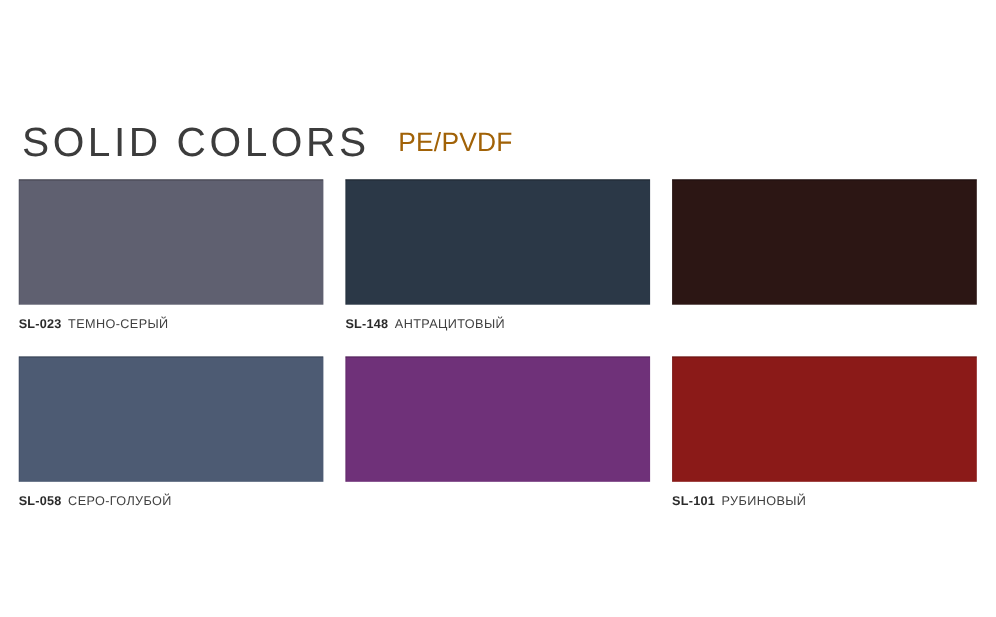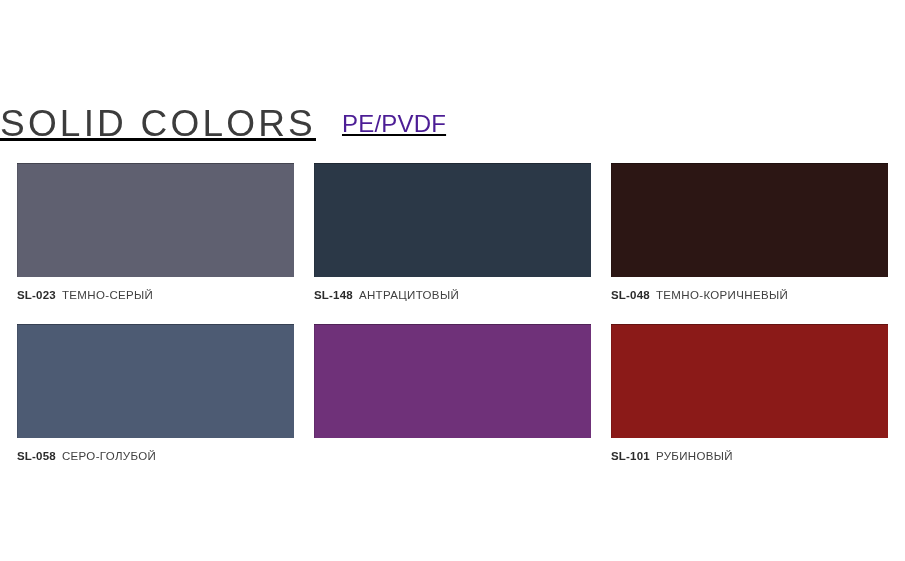--- a/index.html
+++ b/index.html
@@ -20,42 +20,41 @@
     left: 0;
     top: 0;
     width: 905px;
     height: 561px;
     background: #ffffff;
   }
 
   
   .header {
     position: absolute;
-    left: 0;
+    left: 20px;
     top: 104px;
     width: 860px;
     height: 46px;
     display: flex;
-    align-items: flex-start;
-    text-decoration: underline;
+    align-items: flex-end;
   }
   .title {
     font-size: 37px;
     font-weight: 300;
     letter-spacing: 3.2px;
     color: #3c3c3c;
     line-height: 40px;
     white-space: nowrap;
   }
   .subtitle {
     margin-left: 26px;
     font-size: 24px;
     font-weight: 400;
     letter-spacing: 0.2px;
-    color: #4c1d95;
+    color: #a16207;
     line-height: 40px;
     white-space: nowrap;
   }
 
   
   .grid {
     position: absolute;
     left: 17px;
     top: 163px;
     width: 871px;
@@ -118,23 +117,20 @@
 
     <div class="cell">
       <div class="swatch" style="background-color: rgb(43, 56, 71);"></div>
       <div class="caption">
         <span class="code">SL-148</span><span class="name">АНТРАЦИТОВЫЙ</span>
       </div>
     </div>
 
     <div class="cell">
       <div class="swatch" style="background-color: rgb(44, 22, 20);"></div>
-      <div class="caption">
-        <span class="code">SL-048</span><span class="name">ТЕМНО-КОРИЧНЕВЫЙ</span>
-      </div>
     </div>
 
     <div class="cell">
       <div class="swatch" style="background-color: rgb(77, 91, 115);"></div>
       <div class="caption">
         <span class="code">SL-058</span><span class="name">СЕРО-ГОЛУБОЙ</span>
       </div>
     </div>
 
     <div class="cell">

